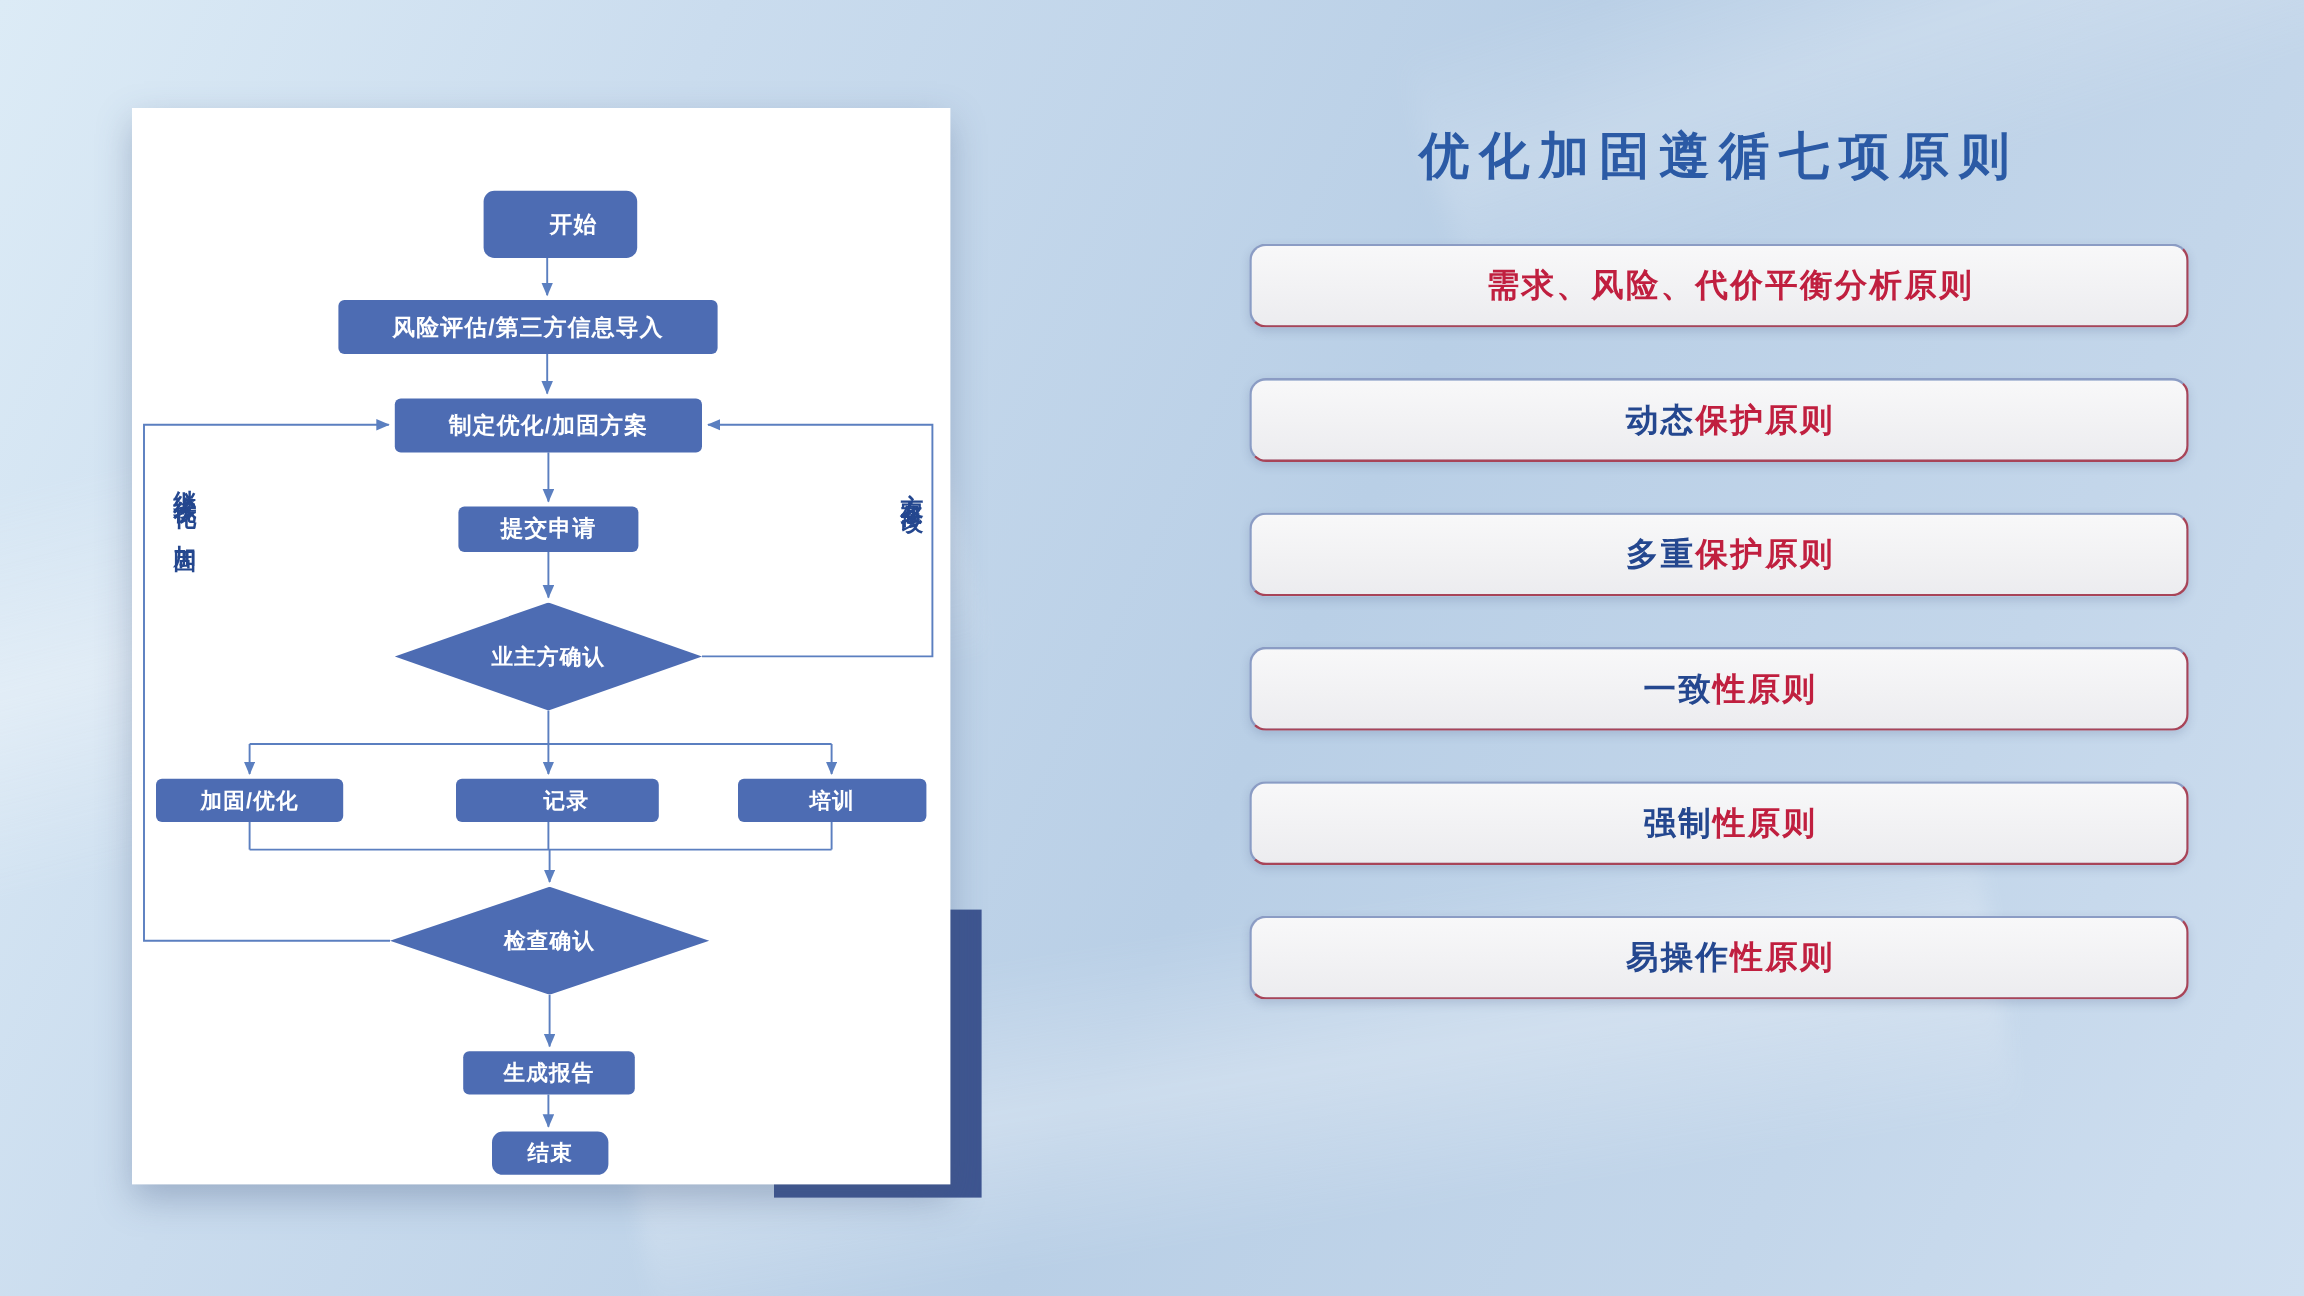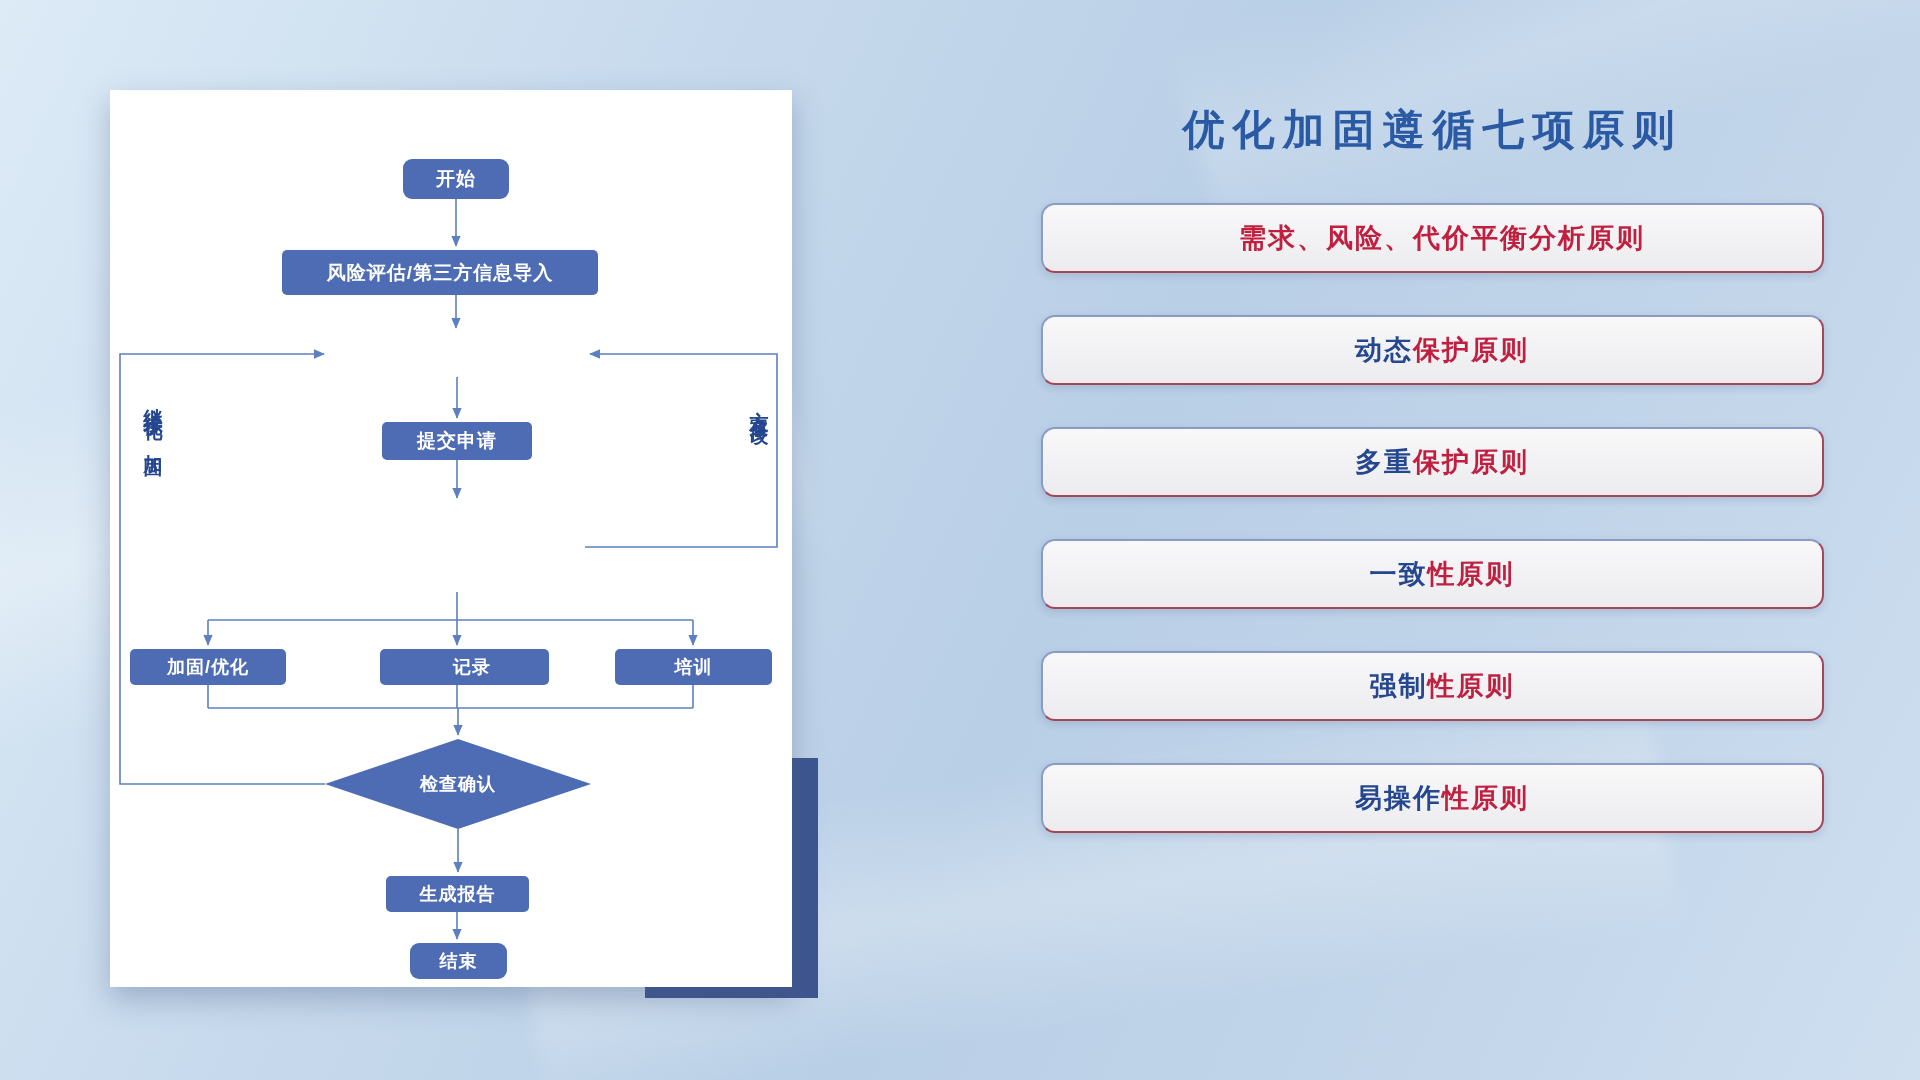--- a/index.html
+++ b/index.html
@@ -24,21 +24,21 @@
   .accent-block{position:absolute;left:645px;top:758px;width:173px;height:240px;
       background:#3e5590;z-index:1;}
 
   
   .card{position:absolute;left:110px;top:90px;width:682px;height:897px;background:#ffffff;
       box-shadow:0 12px 28px rgba(70,90,130,.35);z-index:2;}
   .wires{position:absolute;left:0;top:0;width:682px;height:897px;}
 
   .fc-node{position:absolute;background:#4d6cb3;color:#fff;display:flex;align-items:center;
       justify-content:center;font-weight:bold;font-size:19px;border-radius:5px;letter-spacing:1px;z-index:3;}
-  .n-start{left:293px;top:69px;width:106px;height:40px;border-radius:9px;}
+  .n-start{left:293px;top:69px;width:106px;height:56px;border-radius:9px;padding-left:22px;}
   .n-risk{left:172px;top:160px;width:316px;height:45px;}
   .n-plan{left:219px;top:242px;width:256px;height:45px;}
   .n-submit{left:272px;top:332px;width:150px;height:38px;}
   .n-reinforce{left:20px;top:559px;width:156px;height:36px;font-size:18px;}
   .n-record{left:270px;top:559px;width:154px;height:36px;font-size:18px;padding-left:15px;}
   .n-training{left:505px;top:559px;width:157px;height:36px;font-size:18px;}
   .n-report{left:276px;top:786px;width:143px;height:36px;font-size:18px;}
   .n-end{left:300px;top:853px;width:97px;height:36px;font-size:18px;border-radius:9px;}
 
   .fc-diamond{position:absolute;background:#4d6cb3;color:#fff;display:flex;align-items:center;
@@ -100,22 +100,26 @@
       <path d="M348,618 V645" marker-end="url(#ah)"></path>
       <path d="M348,739 V782" marker-end="url(#ah)"></path>
       <path d="M347,822 V849" marker-end="url(#ah)"></path>
       <path d="M475,457 H667 V264 H480" marker-end="url(#ah)"></path>
       <path d="M215,694 H10 V264 H214" marker-end="url(#ah)"></path>
     </g>
   </svg>
 
   <div class="fc-node n-start">开始</div>
   <div class="fc-node n-risk">风险评估/第三方信息导入</div>
+  <div class="fc-node n-plan">制定优化/加固方案</div>
   <div class="fc-node n-submit">提交申请</div>
 
+  <div class="fc-diamond n-owner">
+    <span>业主方确认</span>
+  </div>
 
   <div class="fc-node n-reinforce">加固/优化</div>
   <div class="fc-node n-record">记录</div>
   <div class="fc-node n-training">培训</div>
 
   <div class="fc-diamond n-check">
     <span>检查确认</span>
   </div>
 
   <div class="fc-node n-report">生成报告</div>

